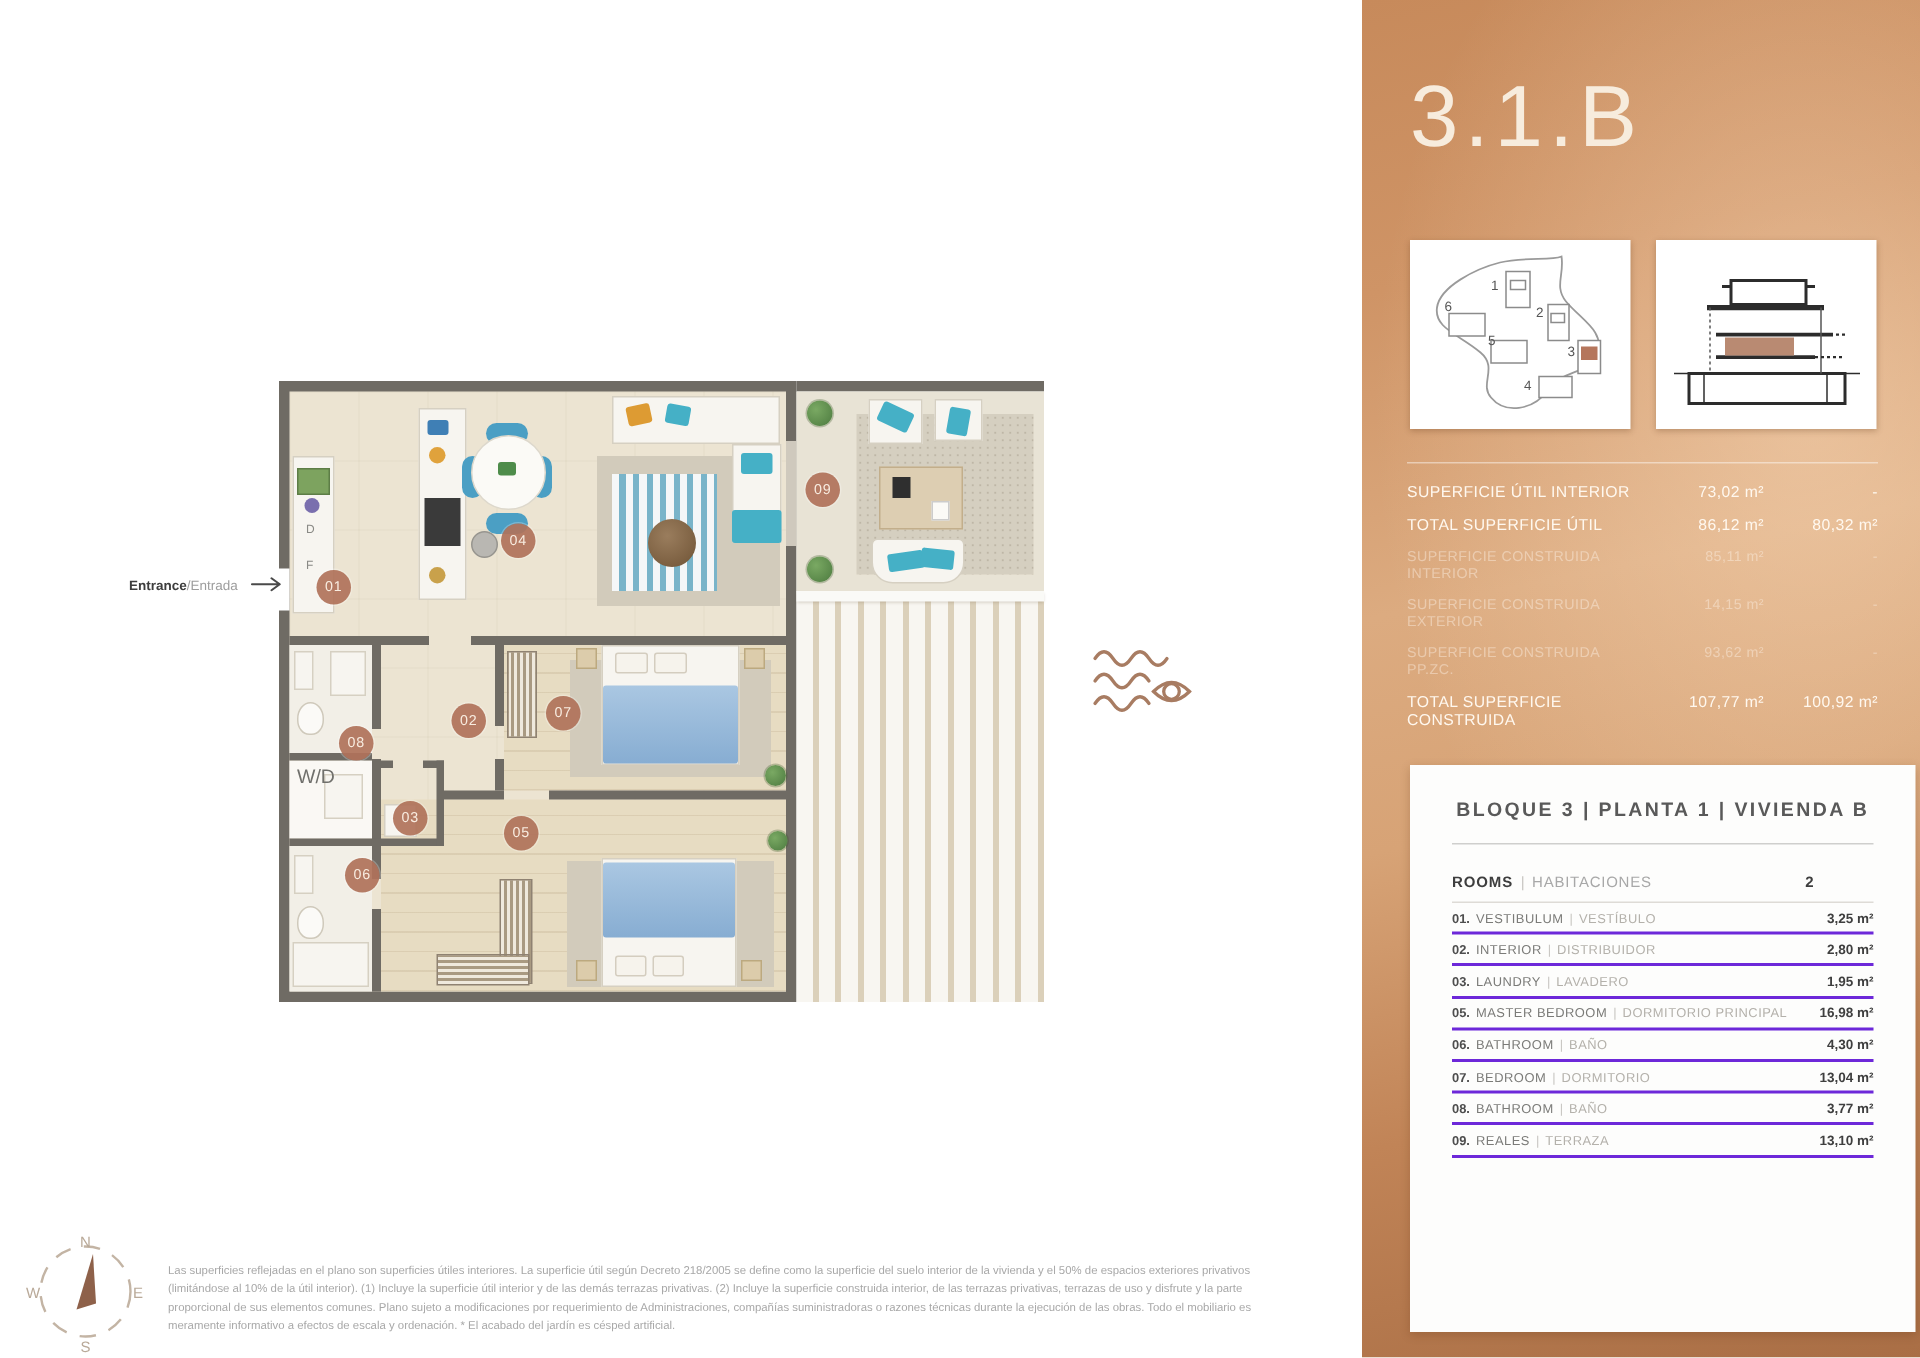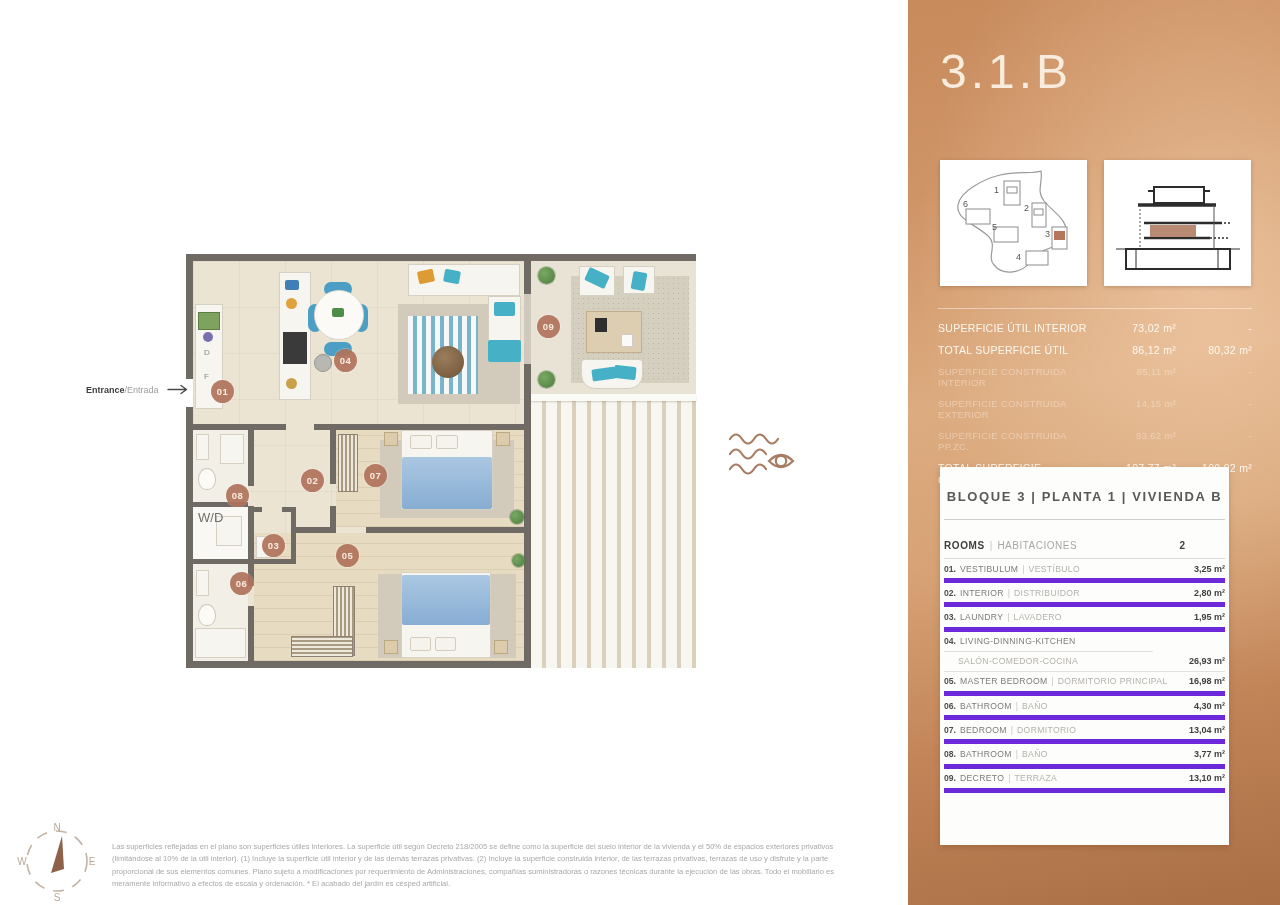--- a/index.html
+++ b/index.html
@@ -4,51 +4,51 @@
 <style>
   html,body{margin:0;padding:0}
   body{width:1280px;height:905px;position:relative;overflow:hidden;background:#ffffff;
        font-family:"Liberation Sans",sans-serif;}
 
   
   .sidebar{position:absolute;right:0;top:0;width:372px;height:905px;
     background:
       radial-gradient(120% 70% at 80% 30%, rgba(255,228,198,.45), rgba(255,228,198,0) 65%),
       linear-gradient(168deg,#c78a5b 0%,#cf9466 20%,#dcab80 42%,#d7a376 58%,#c18457 78%,#a96e45 100%);}
-  .unit-title{position:absolute;left:32px;top:44px;font-size:48px;font-weight:300;
+  .unit-title{position:absolute;left:32px;top:44px;font-size:58px;font-weight:300;
     letter-spacing:4px;color:#f7ecdd}
   .thumbs{position:absolute;left:32px;top:160px;display:flex;gap:17px}
   .thumb{width:147px;height:126px;background:#ffffff;box-shadow:0 1px 4px rgba(90,50,20,.3);
     display:flex;align-items:center;justify-content:center}
 
   .surface{position:absolute;left:30px;top:302px;width:314px;color:#fff}
   .surface-head{display:flex;font-size:7.5px;line-height:1.35;letter-spacing:.4px;
     color:rgba(255,246,236,.55);text-transform:uppercase;text-align:right}
   .surface-head .sp{flex:1}
   .col-real{width:80px}.col-dec{width:76px}
   .surface-divider{height:1px;background:rgba(255,255,255,.45);margin:6px 0 8px}
   .srow{display:flex;align-items:baseline;padding:5px 0;letter-spacing:.3px}
   .srow .lbl{flex:1;text-align:left}
   .srow .v1{width:80px;text-align:right}
   .srow .v2{width:76px;text-align:right}
   .srow.strong{font-weight:normal;font-size:10.5px;color:#fff8ef}
   .srow.faint{font-size:9.5px;color:rgba(255,246,236,.42)}
 
-  .card{position:absolute;left:32px;top:467px;width:281px;height:334px;background:#fdfdfc;
-    padding:22px 4px;box-shadow:0 2px 6px rgba(90,50,20,.25)}
+  .card{position:absolute;left:32px;top:510px;width:281px;height:334px;background:#fdfdfc;
+    padding:22px 28px;box-shadow:0 2px 6px rgba(90,50,20,.25)}
   .card-title{text-align:center;font-size:13px;font-weight:bold;color:#595959;letter-spacing:1.6px}
   .card-divider{height:1px;background:#cfcfcd;margin:15px 0 16px}
   .rooms-head{display:flex;align-items:baseline;gap:5px;font-size:10px;padding:4px 0 7px;
     border-bottom:1px solid #dedbd6}
   .rooms-head .h-en{font-weight:bold;color:#3e3e3e;letter-spacing:.6px}
   .rooms-head .h-sep{color:#c8c6c2}
   .rooms-head .h-es{color:#a8a8a8;letter-spacing:.5px}
   .rooms-head .h-count{margin-left:auto;font-weight:bold;color:#3e3e3e;font-size:10px;margin-right:40px}
   .rrow{display:flex;align-items:baseline;gap:4px;font-size:8.6px;padding:4.6px 0;
-    border-bottom:5px solid #6d28d9}
+    border-bottom:2px solid #6d28d9}
   .rnum{font-weight:bold;color:#4e4e4e}
   .ren{color:#7b7b78;letter-spacing:.35px}
   .rsep{color:#c8c6c2}
   .res{color:#b4b1ab;letter-spacing:.35px}
   .rarea{margin-left:auto;font-weight:bold;color:#3f3f3f;font-size:9px}
   .rrow4{border-bottom:1px solid #e4e1dc;padding:4.6px 0}
   .rrow4 .line1{display:flex;gap:4px;font-size:8.6px;padding-bottom:4.5px;
     border-bottom:1px solid #e4e1dc;margin-right:72px}
   .rrow4 .line2{display:flex;gap:4px;font-size:8.6px;padding-top:4.5px;padding-left:14px}
 
@@ -70,21 +70,21 @@
   .hatch-v{background:repeating-linear-gradient(90deg,#efe9dd 0 2px,#a99a82 2px 4px);
     border:1px solid #8f8272;box-sizing:border-box}
   .hatch-h{background:repeating-linear-gradient(0deg,#efe9dd 0 2px,#a99a82 2px 4px);
     border:1px solid #8f8272;box-sizing:border-box}
   .blanket{position:absolute;background:linear-gradient(180deg,#aac7e2,#87add2);border-radius:2px}
   .pillow{position:absolute;background:#f6f3ec;border:1px solid #d4cdbf;border-radius:2px}
   .nstand{position:absolute;background:#dcccab;border:1px solid #bca97f;box-sizing:border-box}
   .plant{position:absolute;border-radius:50%;
     background:radial-gradient(circle at 35% 35%, #7aa963, #4c7a3f);box-shadow:0 0 0 1px rgba(60,90,40,.3)}
   .badge{position:absolute;width:23px;height:23px;border-radius:50%;
-    background:rgba(176,114,90,.92);color:#f8ece0;font-size:9.5px;font-weight:bold;
+    background:rgba(176,114,90,.92);color:#f8ece0;font-size:9.5px;font-weight:normal;
     display:flex;align-items:center;justify-content:center;letter-spacing:.5px;
     box-shadow:0 0 0 1px rgba(255,255,255,.25);z-index:5}
   .plan-label{position:absolute;font-size:13px;color:#70706c;z-index:4}
   .terrace{position:absolute;left:345px;top:7px;width:165px;height:133px;background:#e8e3d5}
   .terrace-rug{position:absolute;left:40px;top:15px;width:118px;height:107px;background:#d5cfc0;
     background-image:radial-gradient(rgba(120,110,90,.25) .7px,transparent .8px);background-size:5px 5px}
   .pergola{position:absolute;left:345px;top:140px;width:165px;height:274px;
     background:repeating-linear-gradient(90deg,#f8f6f1 0 11px,#dbd0ba 11px 15px)}
   .pergola-beam{position:absolute;left:345px;top:140px;width:165px;height:7px;background:#fafaf7;
     box-shadow:0 1px 2px rgba(100,80,50,.25)}
@@ -375,30 +375,20 @@
       <span class="res">DISTRIBUIDOR</span>
       <span class="rarea">2,80 m²</span>
     </div>
     <div class="rrow">
       <span class="rnum">03.</span>
       <span class="ren">LAUNDRY</span>
       <span class="rsep">|</span>
       <span class="res">LAVADERO</span>
       <span class="rarea">1,95 m²</span>
     </div>
-    <div class="rrow4">
-      <div class="line1">
-        <span class="rnum">04.</span>
-        <span class="ren">LIVING-DINNING-KITCHEN</span>
-      </div>
-      <div class="line2">
-        <span class="res">SALÓN-COMEDOR-COCINA</span>
-        <span class="rarea">26,93 m²</span>
-      </div>
-    </div>
     <div class="rrow">
       <span class="rnum">05.</span>
       <span class="ren">MASTER BEDROOM</span>
       <span class="rsep">|</span>
       <span class="res">DORMITORIO PRINCIPAL</span>
       <span class="rarea">16,98 m²</span>
     </div>
     <div class="rrow">
       <span class="rnum">06.</span>
       <span class="ren">BATHROOM</span>
@@ -415,19 +405,19 @@
     </div>
     <div class="rrow">
       <span class="rnum">08.</span>
       <span class="ren">BATHROOM</span>
       <span class="rsep">|</span>
       <span class="res">BAÑO</span>
       <span class="rarea">3,77 m²</span>
     </div>
     <div class="rrow">
       <span class="rnum">09.</span>
-      <span class="ren">DECRETO</span>
+      <span class="ren">REALES</span>
       <span class="rsep">|</span>
       <span class="res">TERRAZA</span>
       <span class="rarea">13,10 m²</span>
     </div>
   </div>
 </div>
 
 </body></html>

